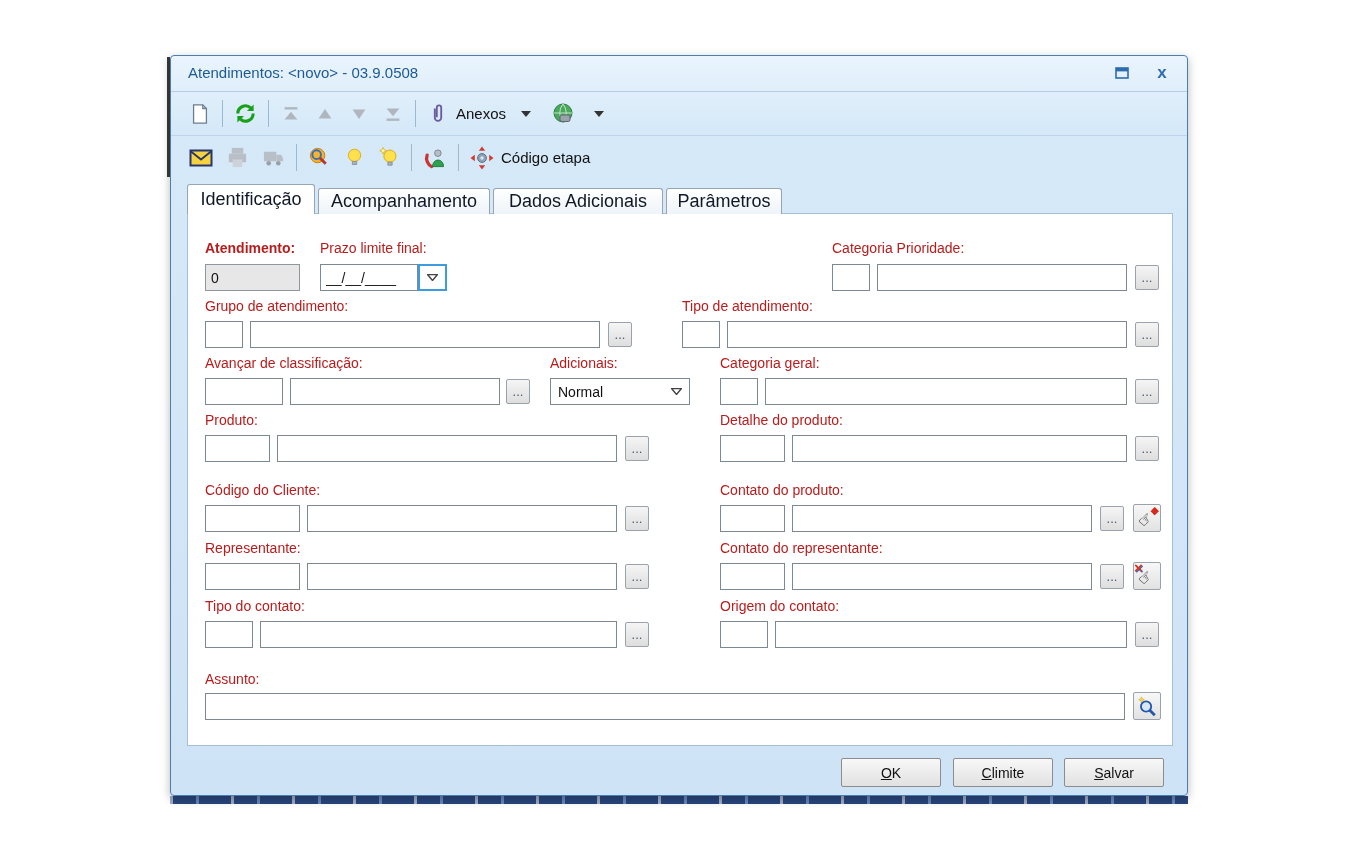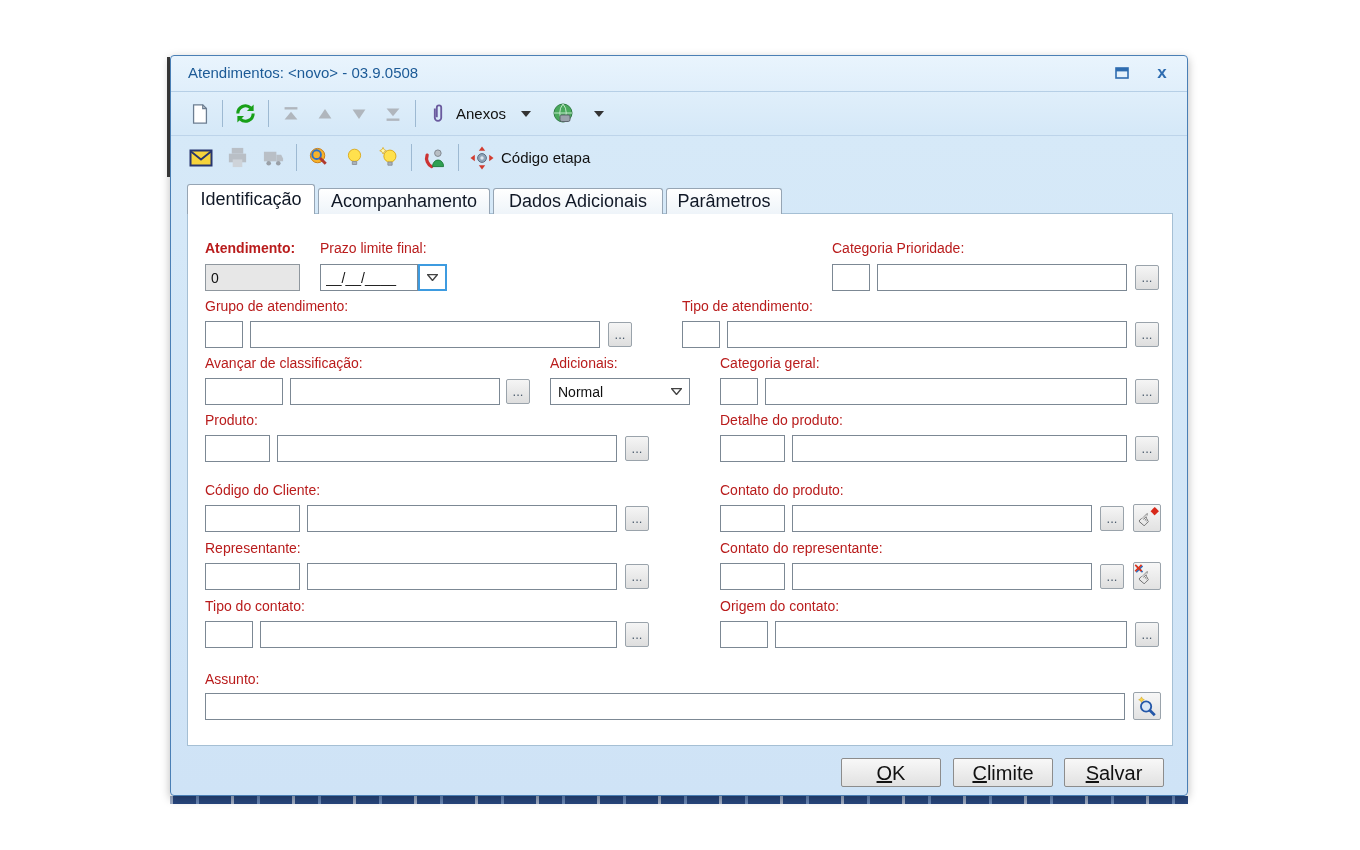--- a/index.html
+++ b/index.html
@@ -40,21 +40,21 @@
   .browse{position:absolute;box-sizing:border-box;width:24px;height:25px;background:linear-gradient(#f5f5f5,#dedede);
     border:1px solid #9aa3ab;border-radius:2px;font-family:"Liberation Sans",sans-serif;font-size:13px;color:#4d5d6e;line-height:10px;padding:0;}
   .iconbtn{position:absolute;box-sizing:border-box;width:28px;height:28px;border:1px solid #9aa3ab;
     background:linear-gradient(#f7f7f7,#e2e2e2);border-radius:2px;display:flex;align-items:center;justify-content:center;padding:0;}
   .combo{position:absolute;box-sizing:border-box;height:27px;border:1px solid #7c8894;background:#fff;
     display:flex;align-items:center;justify-content:space-between;padding:0 7px;font-size:14px;color:#111;}
   .date-combo{position:absolute;box-sizing:border-box;width:29px;height:27px;border:2px solid #3d9be0;background:#fff;
     display:flex;align-items:center;justify-content:center;}
   
   .btn{position:absolute;box-sizing:border-box;width:100px;height:29px;background:linear-gradient(#f8f8f8,#e1e1e1);
-    border:1px solid #8c8c8c;border-radius:2px;font-family:"Liberation Sans",sans-serif;font-size:20px;color:#111;
+    border:1px solid #8c8c8c;border-radius:2px;font-family:"Liberation Sans",sans-serif;font-size:14px;color:#111;
     text-align:center;line-height:26px;padding:0;}
   .mn{text-decoration:underline;}
   
   .hand-wrap{position:relative;width:22px;height:22px;}
   .hand{position:absolute;left:2px;top:3px;font-size:16px;color:#111;transform:rotate(-45deg);}
   .ov-diamond{position:absolute;right:-1px;top:-3px;font-size:11px;color:#d7281a;}
   .ov-x{position:absolute;left:-2px;top:-6px;font-size:15px;font-weight:700;color:#e03318;text-shadow:1px 1px 0 #2f6fc0;}
 </style>
 </head>
 <body>

